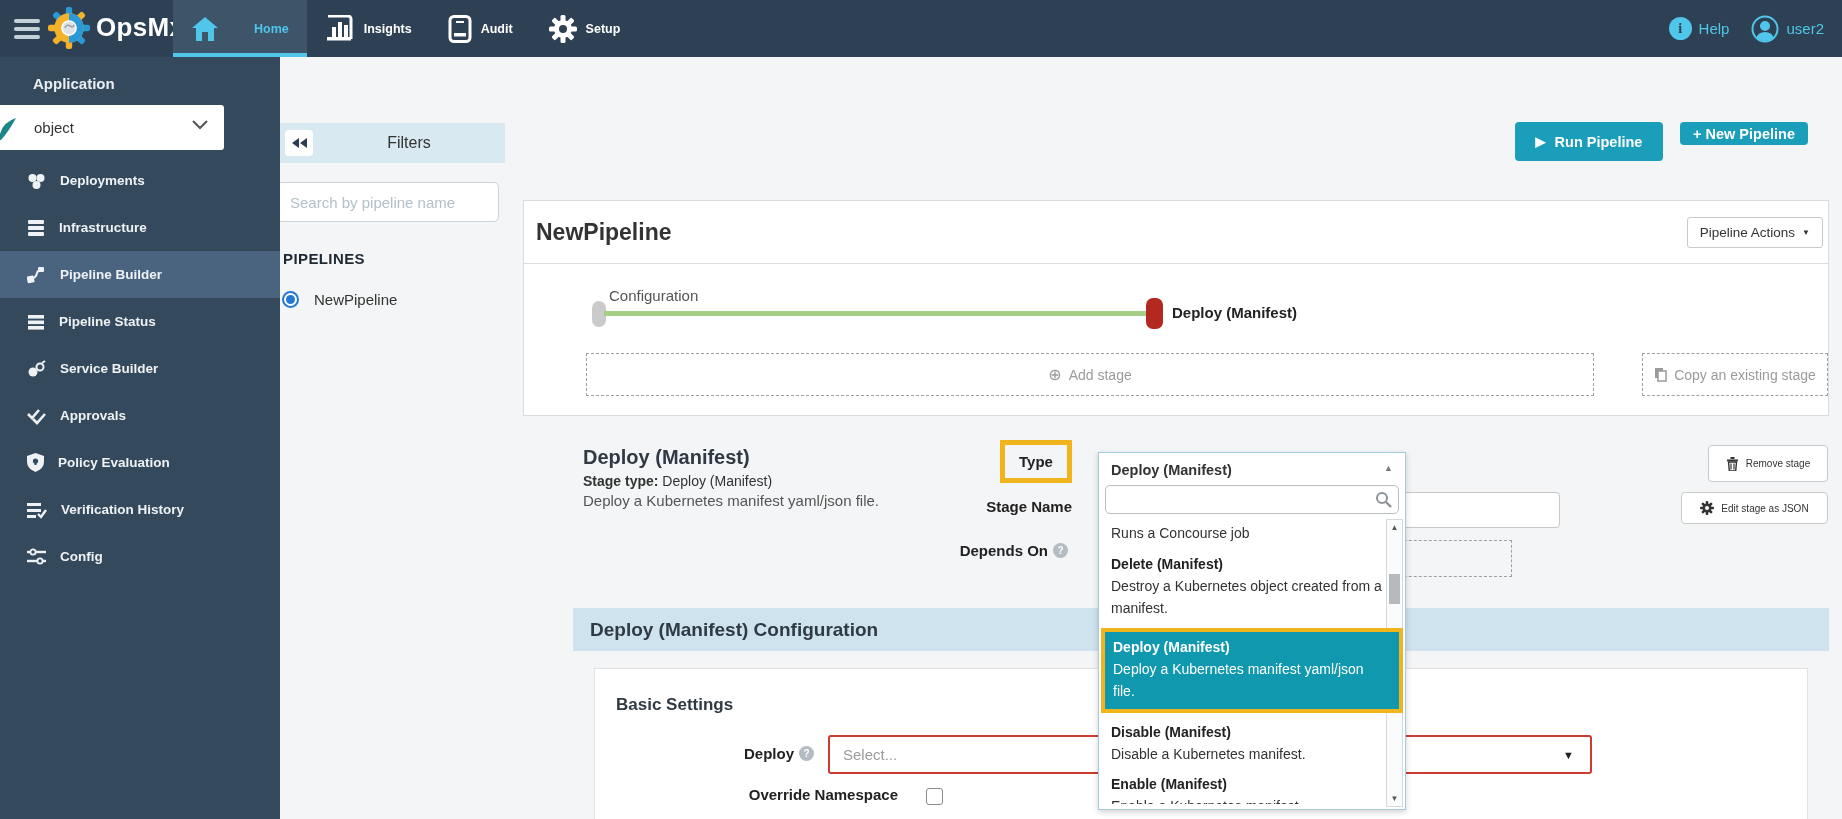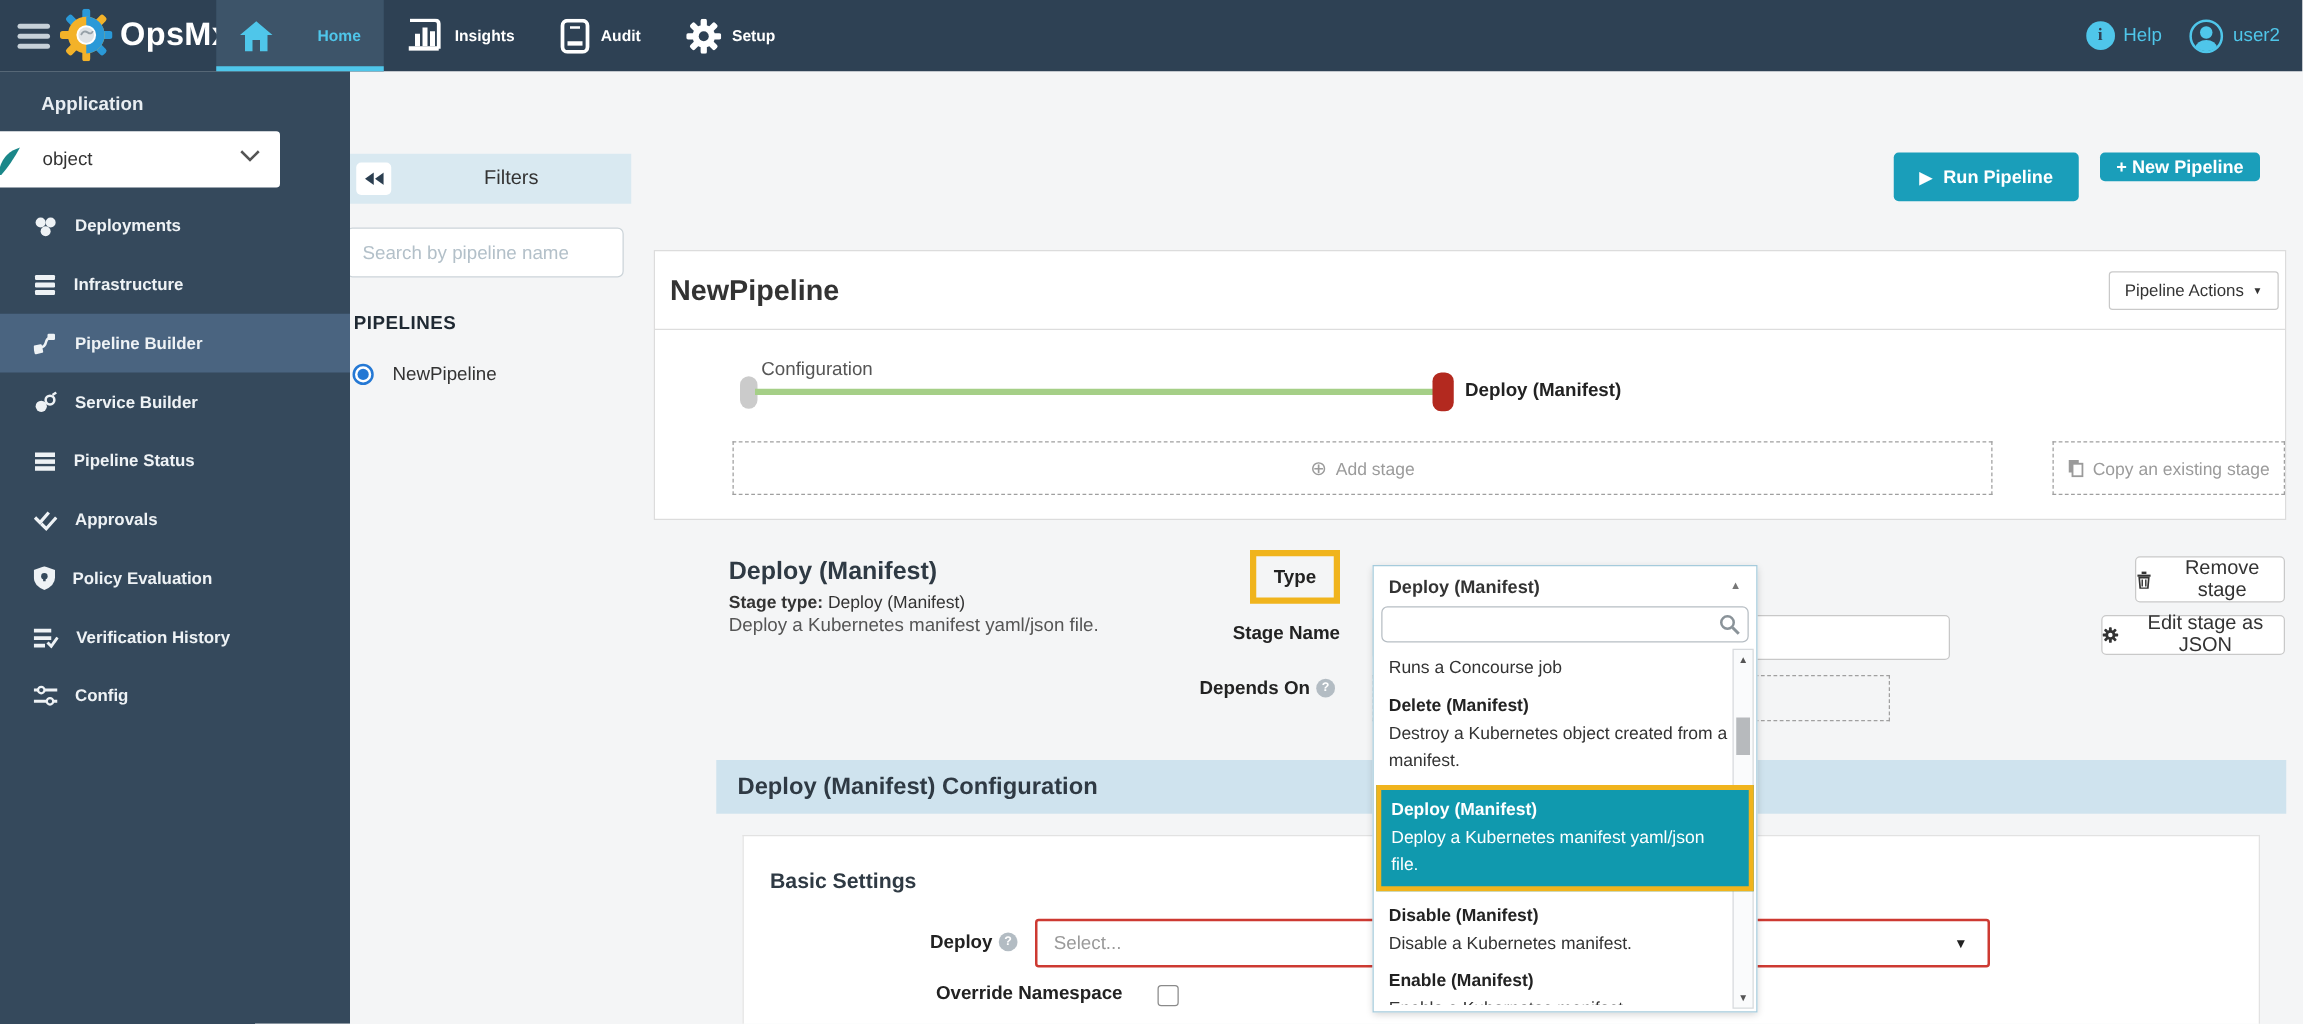--- a/index.html
+++ b/index.html
@@ -91,21 +91,21 @@
   .type-box { left:477px; top:0px; width:72px; height:43px; border:5px solid var(--yellow);
     display:flex; align-items:center; justify-content:center; font-size:15px; font-weight:bold; color:#222; }
   .sn-label { left:417px; top:58px; width:132px; text-align:right; font-size:15px; font-weight:bold; color:#222; }
   .dep-row { left:377px; top:102px; width:168px; display:flex; justify-content:flex-end; align-items:center; gap:5px; }
   .dep-label { font-size:15px; font-weight:bold; color:#222; }
   .qmark { width:15px; height:15px; border-radius:50%; background:#b3bcc3; color:#fff; font-size:10px; font-weight:bold;
     display:flex; align-items:center; justify-content:center; }
   .sn-input { left:575px; top:52px; width:462px; height:36px; background:#fff; border:1px solid #c8c8c8;
     border-radius:4px; z-index:1; font-size:14px; padding:0 10px; font-family:"Liberation Sans",sans-serif; }
   .dep-box { left:575px; top:100px; width:414px; height:37px; border:1.5px dashed #a0a0a0; z-index:1; cursor:pointer; }
-  .white-btn { background:#fff; border:1px solid #c9c9c9; border-radius:4px; color:#333; font-size:16px;
+  .white-btn { background:#fff; border:1px solid #c9c9c9; border-radius:4px; color:#333; font-size:10px;
     display:flex; align-items:center; justify-content:center; gap:7px; cursor:pointer; font-family:"Liberation Sans",sans-serif; }
   .remove-btn { left:1185px; top:5px; width:120px; height:37px; }
   .editjson-btn { left:1158px; top:52px; width:147px; height:32px; }
 
   
   .config-bar { left:573px; top:608px; width:1256px; height:43px; background:var(--config-bg); z-index:5;
     display:flex; align-items:center; }
   .config-title { margin-left:17px; font-size:19px; font-weight:bold; color:#2f3a44; }
   .basic-card { left:594px; top:668px; width:1214px; height:160px; background:#fff; border:1px solid #e2e2e2;
     border-bottom:none; z-index:5; }
@@ -270,34 +270,34 @@
       </div>
       <div class="menu-item active">
         <svg width="19" height="18" viewBox="0 0 19 18">
           <rect x="0" y="10" width="7" height="7" rx="1" fill="#eef2f5" transform="rotate(-12 3 13)"></rect>
           <rect x="11" y="1" width="6" height="5" rx="1" fill="#eef2f5"></rect>
           <path d="M5 12 Q9 12 10 7 Q11 4 14 4" stroke="#eef2f5" stroke-width="2" fill="none"></path>
         </svg>
         <span>Pipeline Builder</span>
       </div>
       <div class="menu-item">
+        <svg width="18" height="18" viewBox="0 0 18 18">
+          <rect x="1" y="2" width="16" height="3.6" fill="#eef2f5"></rect>
+            <rect x="1" y="7.5" width="16" height="3.6" fill="#eef2f5"></rect>
+            <rect x="1" y="13" width="16" height="3.6" fill="#eef2f5"></rect>
+        </svg>
+        <span>Pipeline Status</span>
+      </div>
+      <div class="menu-item">
         <svg width="19" height="18" viewBox="0 0 19 18">
           <circle cx="6" cy="12" r="4.5" fill="#eef2f5"></circle>
           <circle cx="13" cy="7" r="3.5" fill="none" stroke="#eef2f5" stroke-width="2"></circle>
           <line x1="15" y1="3" x2="18" y2="1" stroke="#eef2f5" stroke-width="2"></line>
         </svg>
         <span>Service Builder</span>
-      </div>
-      <div class="menu-item">
-        <svg width="18" height="18" viewBox="0 0 18 18">
-          <rect x="1" y="2" width="16" height="3.6" fill="#eef2f5"></rect>
-            <rect x="1" y="7.5" width="16" height="3.6" fill="#eef2f5"></rect>
-            <rect x="1" y="13" width="16" height="3.6" fill="#eef2f5"></rect>
-        </svg>
-        <span>Pipeline Status</span>
       </div>
       <div class="menu-item">
         <svg width="19" height="18" viewBox="0 0 19 18">
           <polyline points="1,7 5,11 12,3" stroke="#eef2f5" stroke-width="2.6" fill="none"></polyline>
           <polyline points="6,12 10,16 18,7" stroke="#eef2f5" stroke-width="2.6" fill="none"></polyline>
         </svg>
         <span>Approvals</span>
       </div>
       <div class="menu-item">
         <svg width="17" height="19" viewBox="0 0 17 19">

